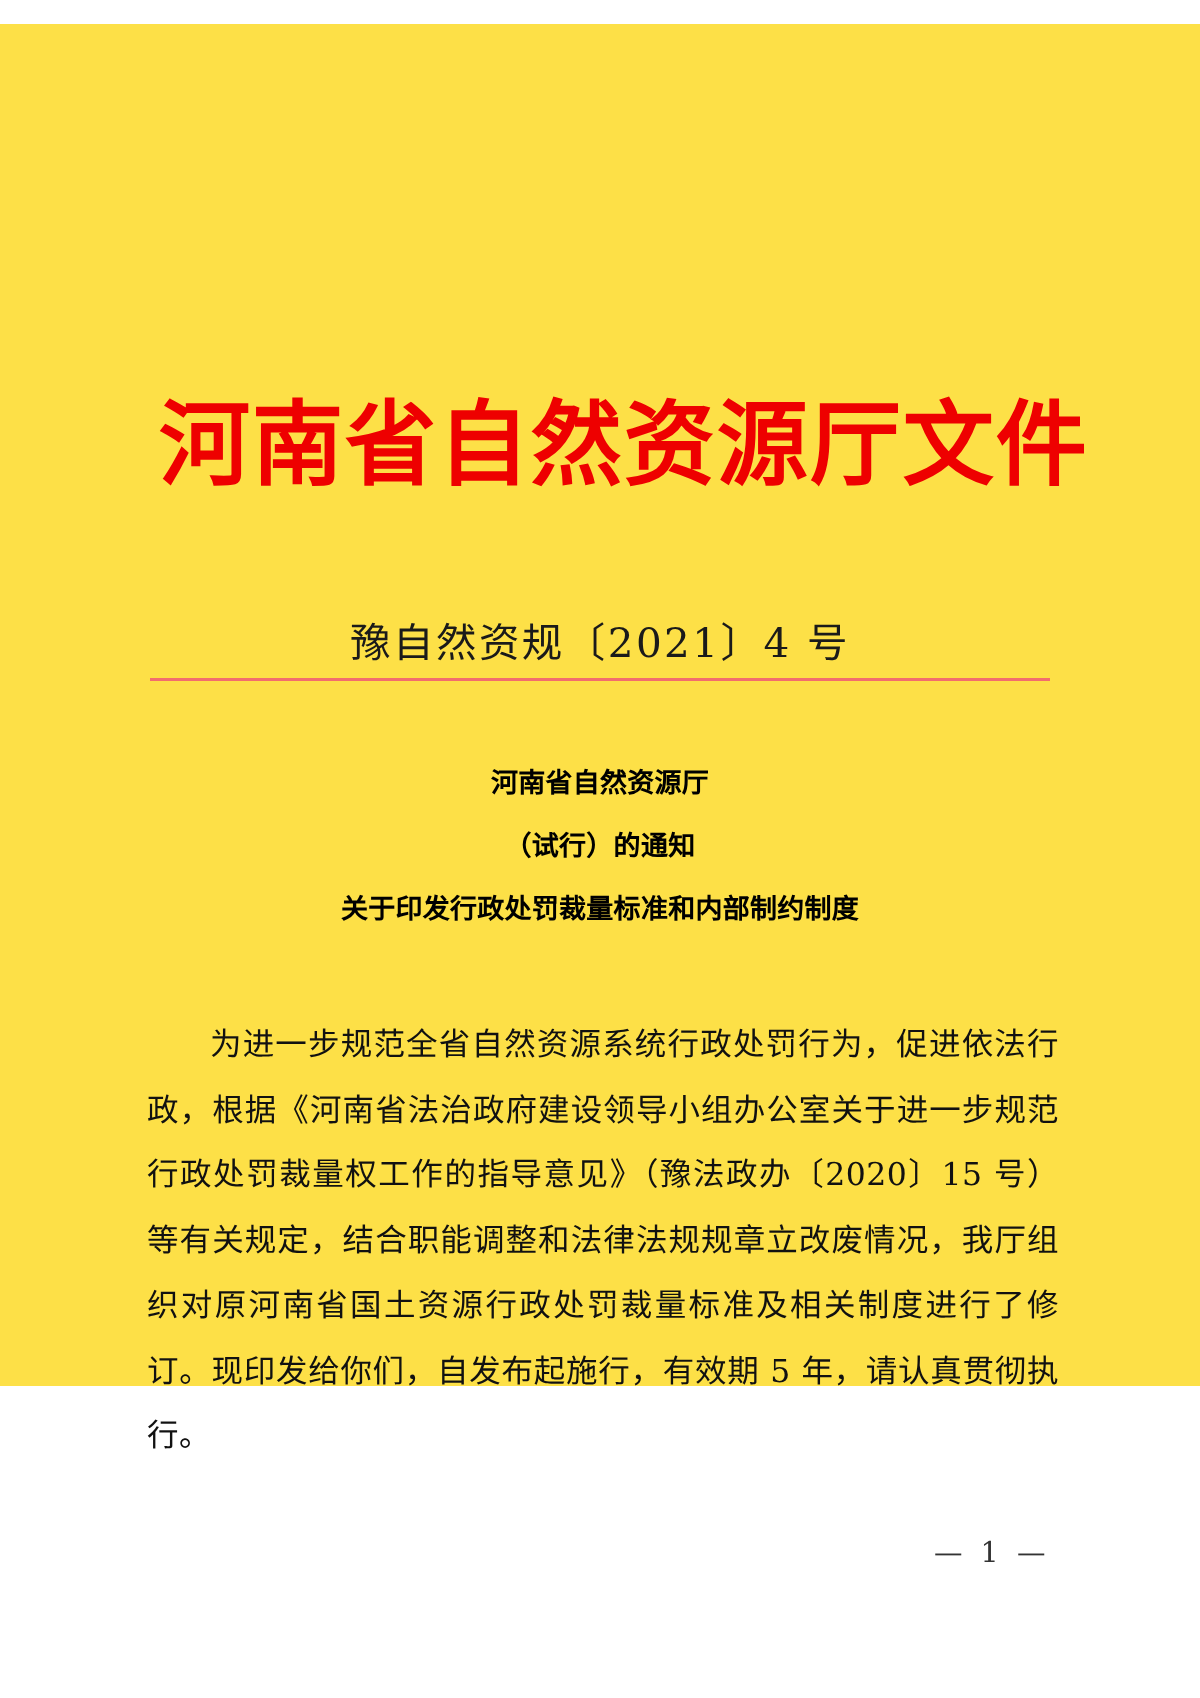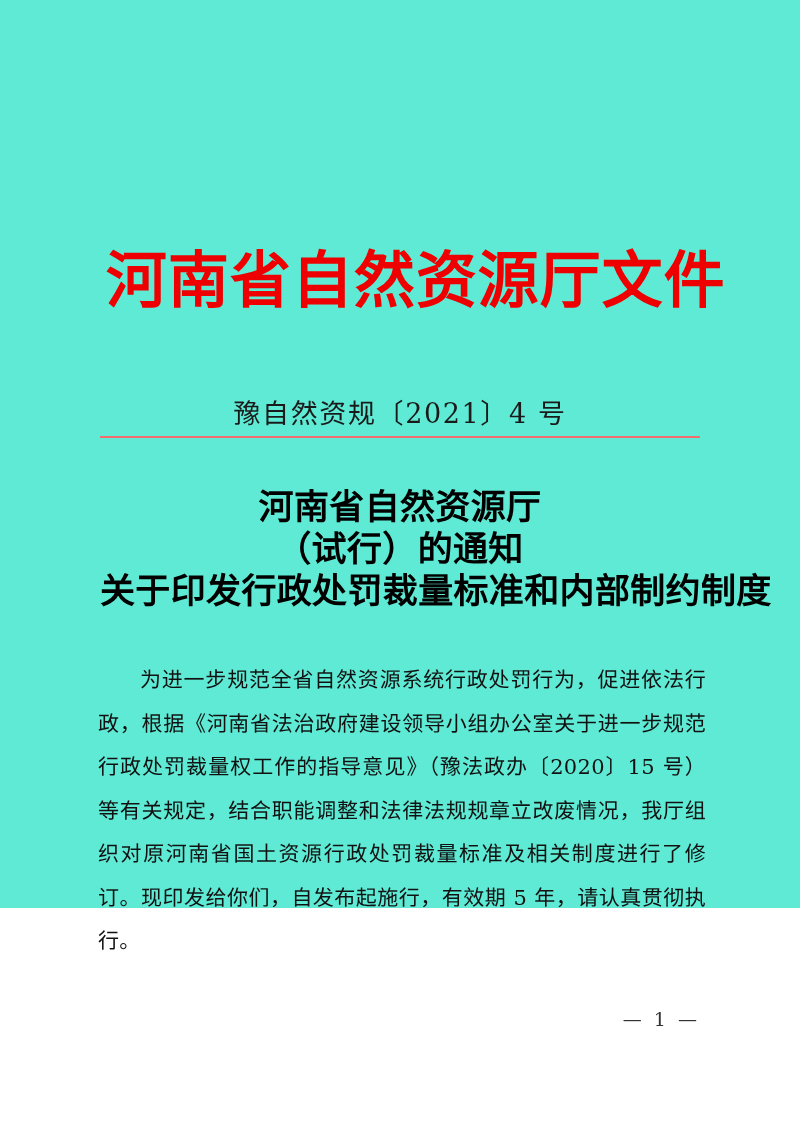--- a/index.html
+++ b/index.html
@@ -14,24 +14,24 @@
     position: relative;
     overflow: hidden;
     font-family: "DejaVu Serif", "Liberation Serif", serif;
     color: #000000;
     -webkit-font-smoothing: antialiased;
   }
 
   .page {
     position: absolute;
     left: 0;
-    top: 0;
+    top: 16px;
     width: 800px;
     height: 908px;
-    background: #5eead4;
+    background: #fde047;
   }
 
   
   .masthead {
     position: absolute;
     left: 100px;
     top: 244px;
     width: 600px;
     text-align: center;
   }
@@ -75,21 +75,21 @@
   .title-block {
     position: absolute;
     left: 100px;
     top: 486px;
     width: 600px;
     text-align: center;
   }
   .title-line {
     font-family: "DejaVu Serif", "Liberation Serif", serif;
     font-weight: bold;
-    font-size: 35px;
+    font-size: 18px;
     line-height: 42px;
     letter-spacing: 0.01em;
     color: #000000;
     white-space: nowrap;
   }
 
   
   .body-block {
     position: absolute;
     left: 98px;

